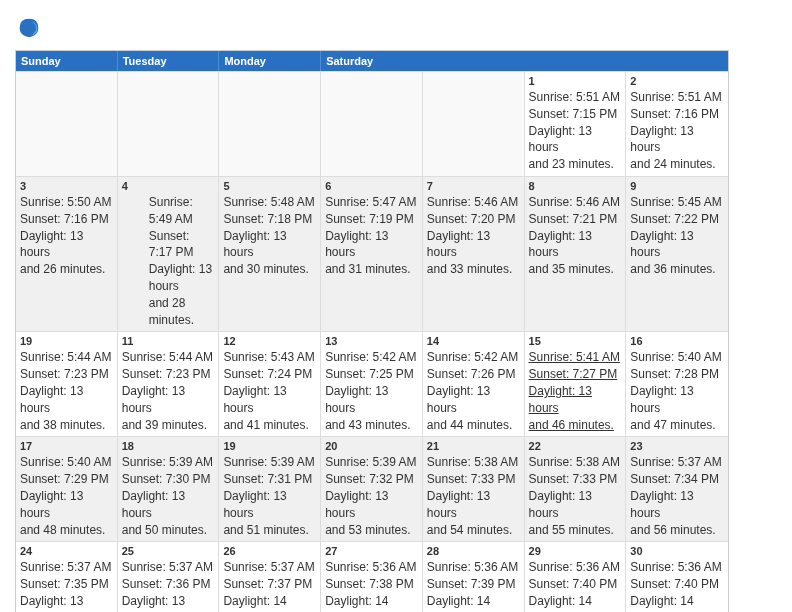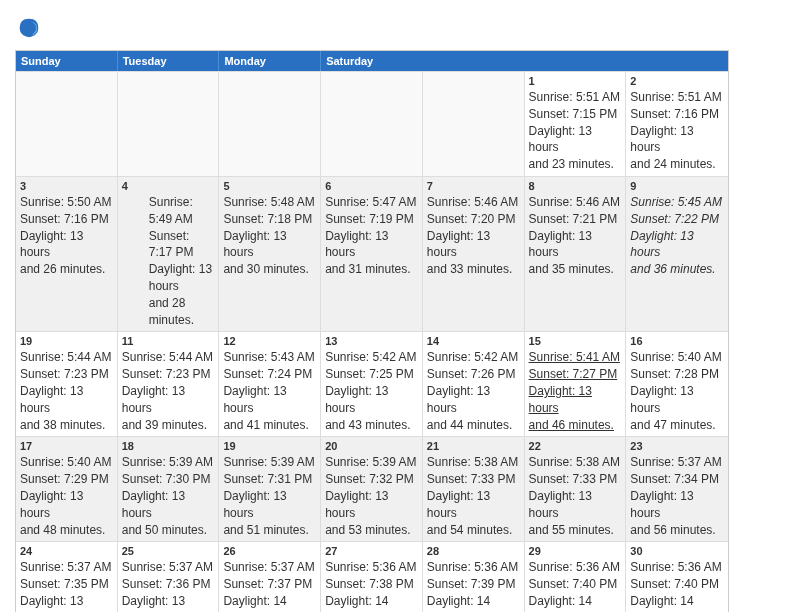--- a/index.html
+++ b/index.html
@@ -200,21 +200,21 @@
           </div>
           <div class="cal-cell shaded">
             <span class="day-num">8</span>
             <div class="day-info" style="white-space: pre-line;">Sunrise: 5:46 AM
 Sunset: 7:21 PM
 Daylight: 13 hours
 and 35 minutes.</div>
           </div>
           <div class="cal-cell shaded">
             <span class="day-num">9</span>
-            <div class="day-info" style="white-space: pre-line; font-style: italic;">Sunrise: 5:45 AM
+            <div class="day-info" style="white-space: pre-line;">Sunrise: 5:45 AM
 Sunset: 7:22 PM
 Daylight: 13 hours
 and 36 minutes.</div>
           </div>
         </div>
         <div class="cal-row">
           <div class="cal-cell">
             <span class="day-num">19</span>
             <div class="day-info" style="white-space: pre-line;">Sunrise: 5:44 AM
 Sunset: 7:23 PM

